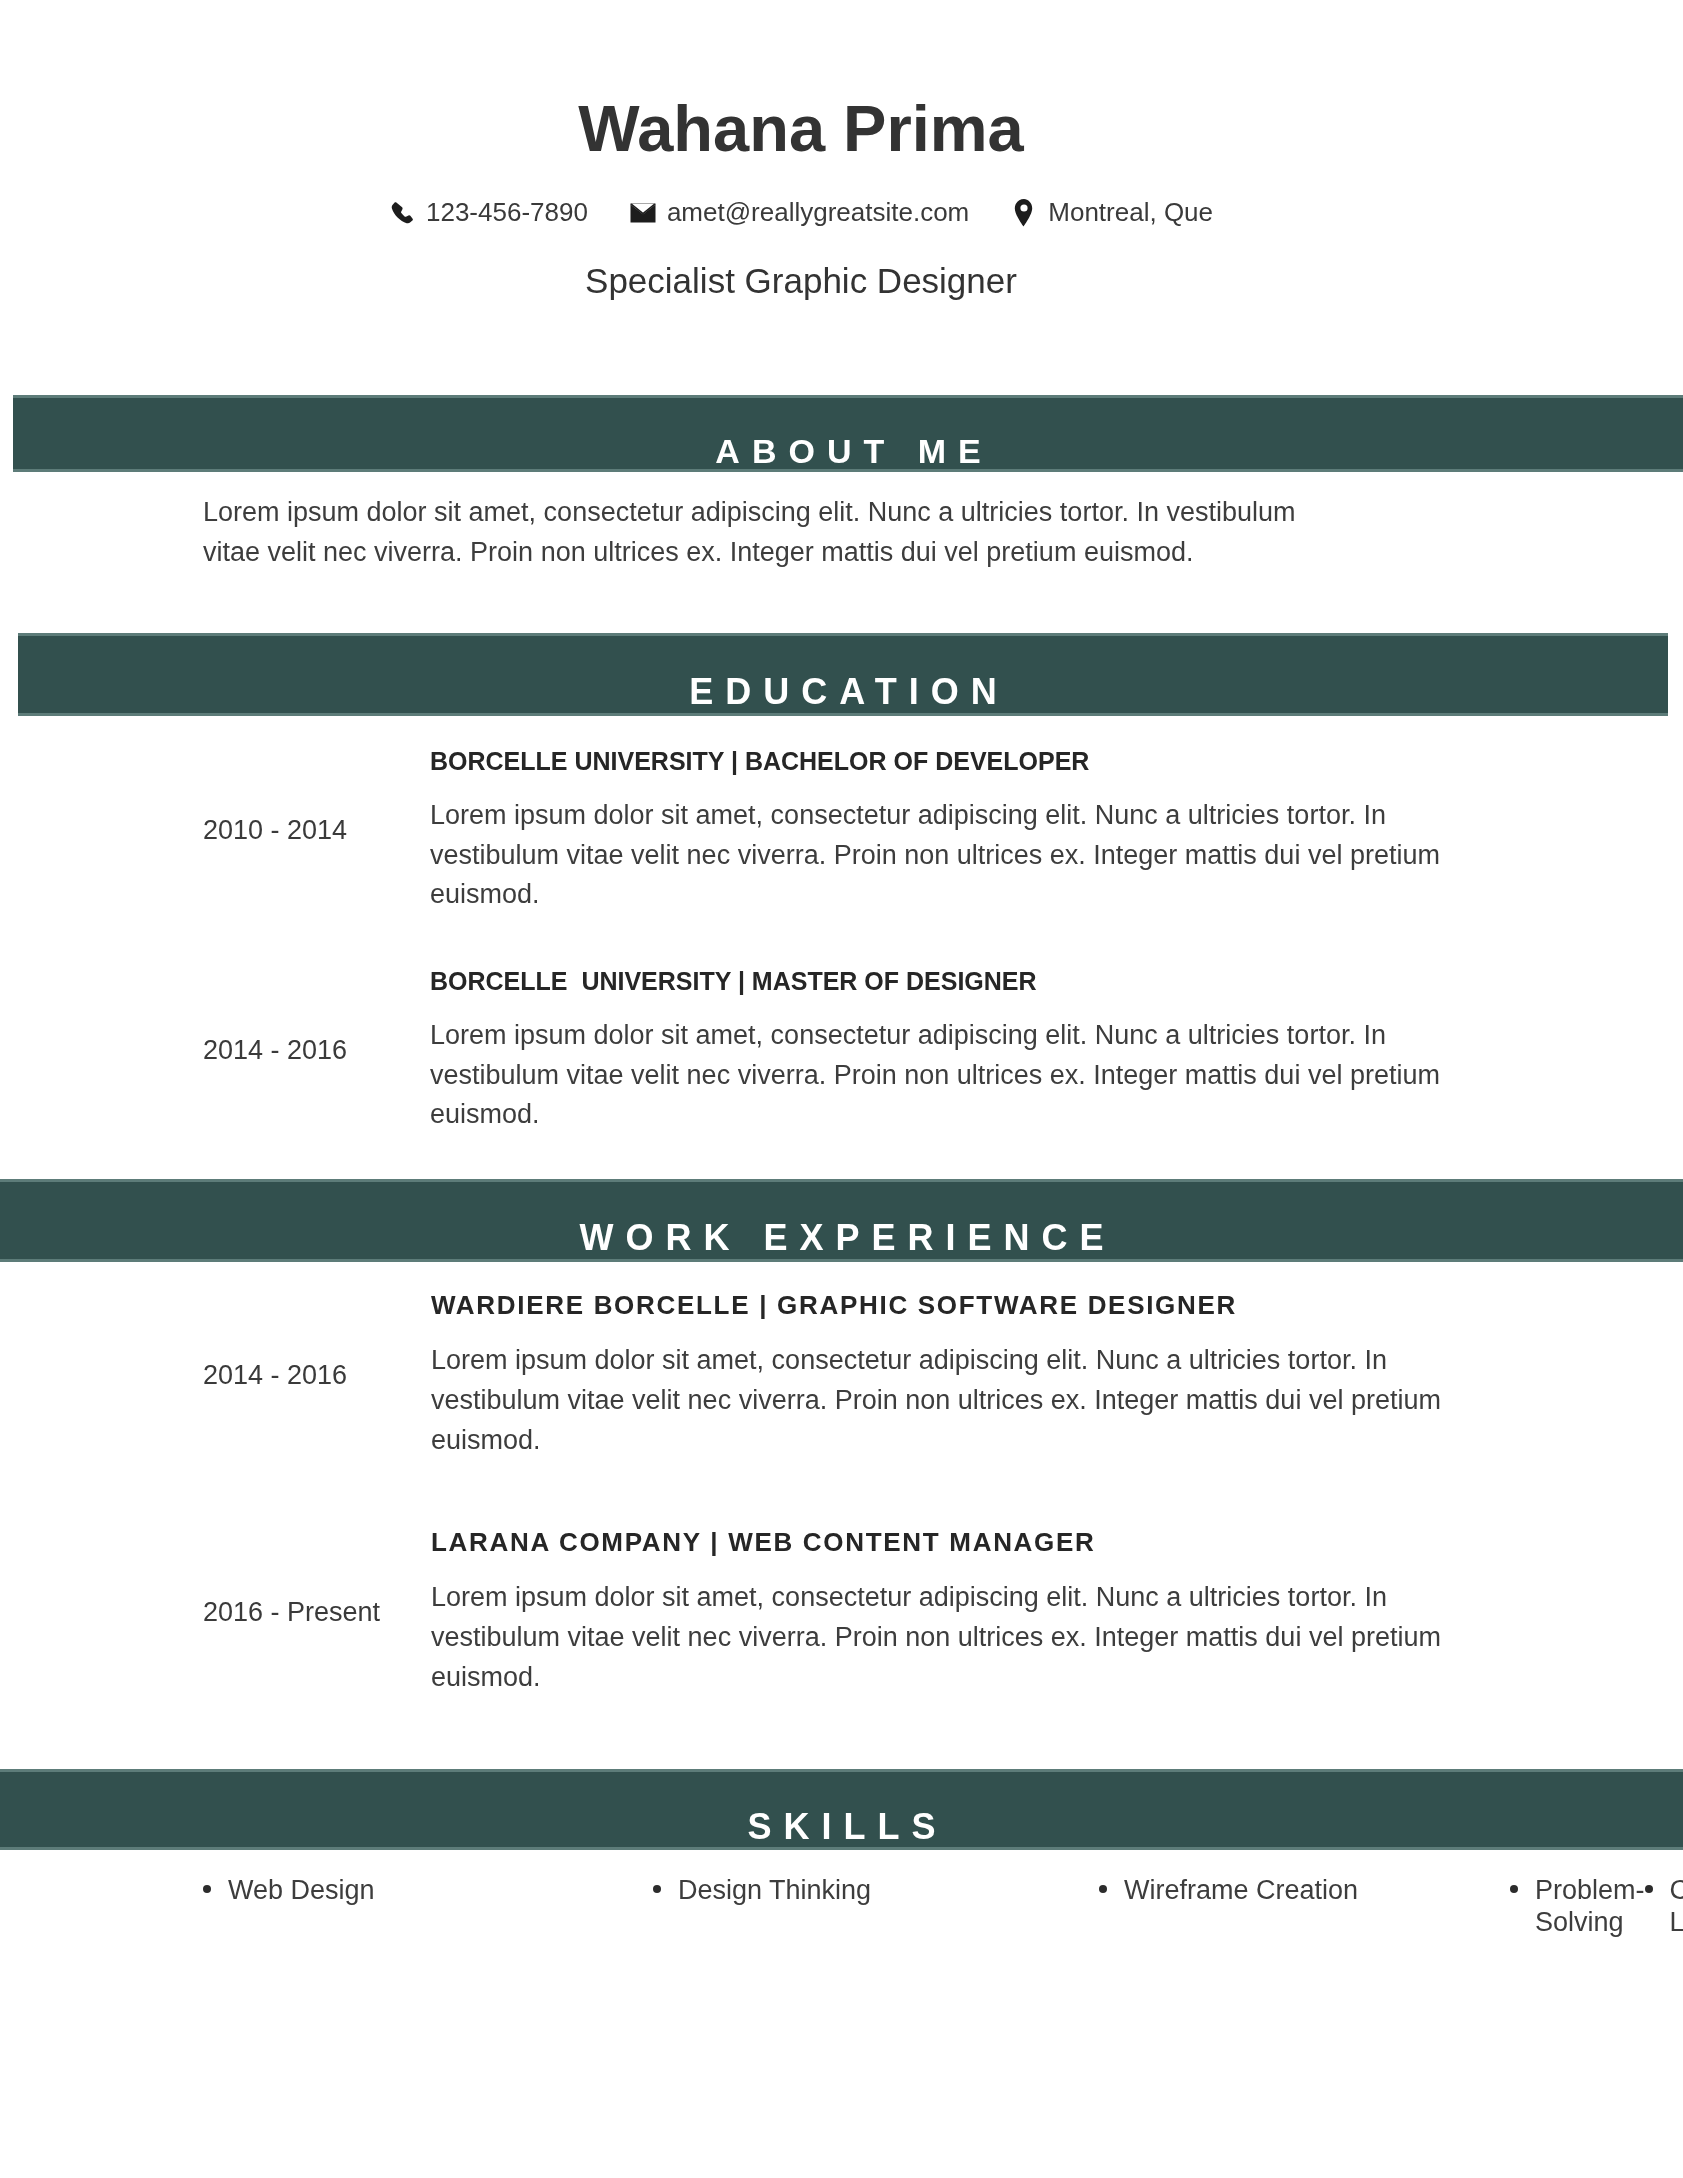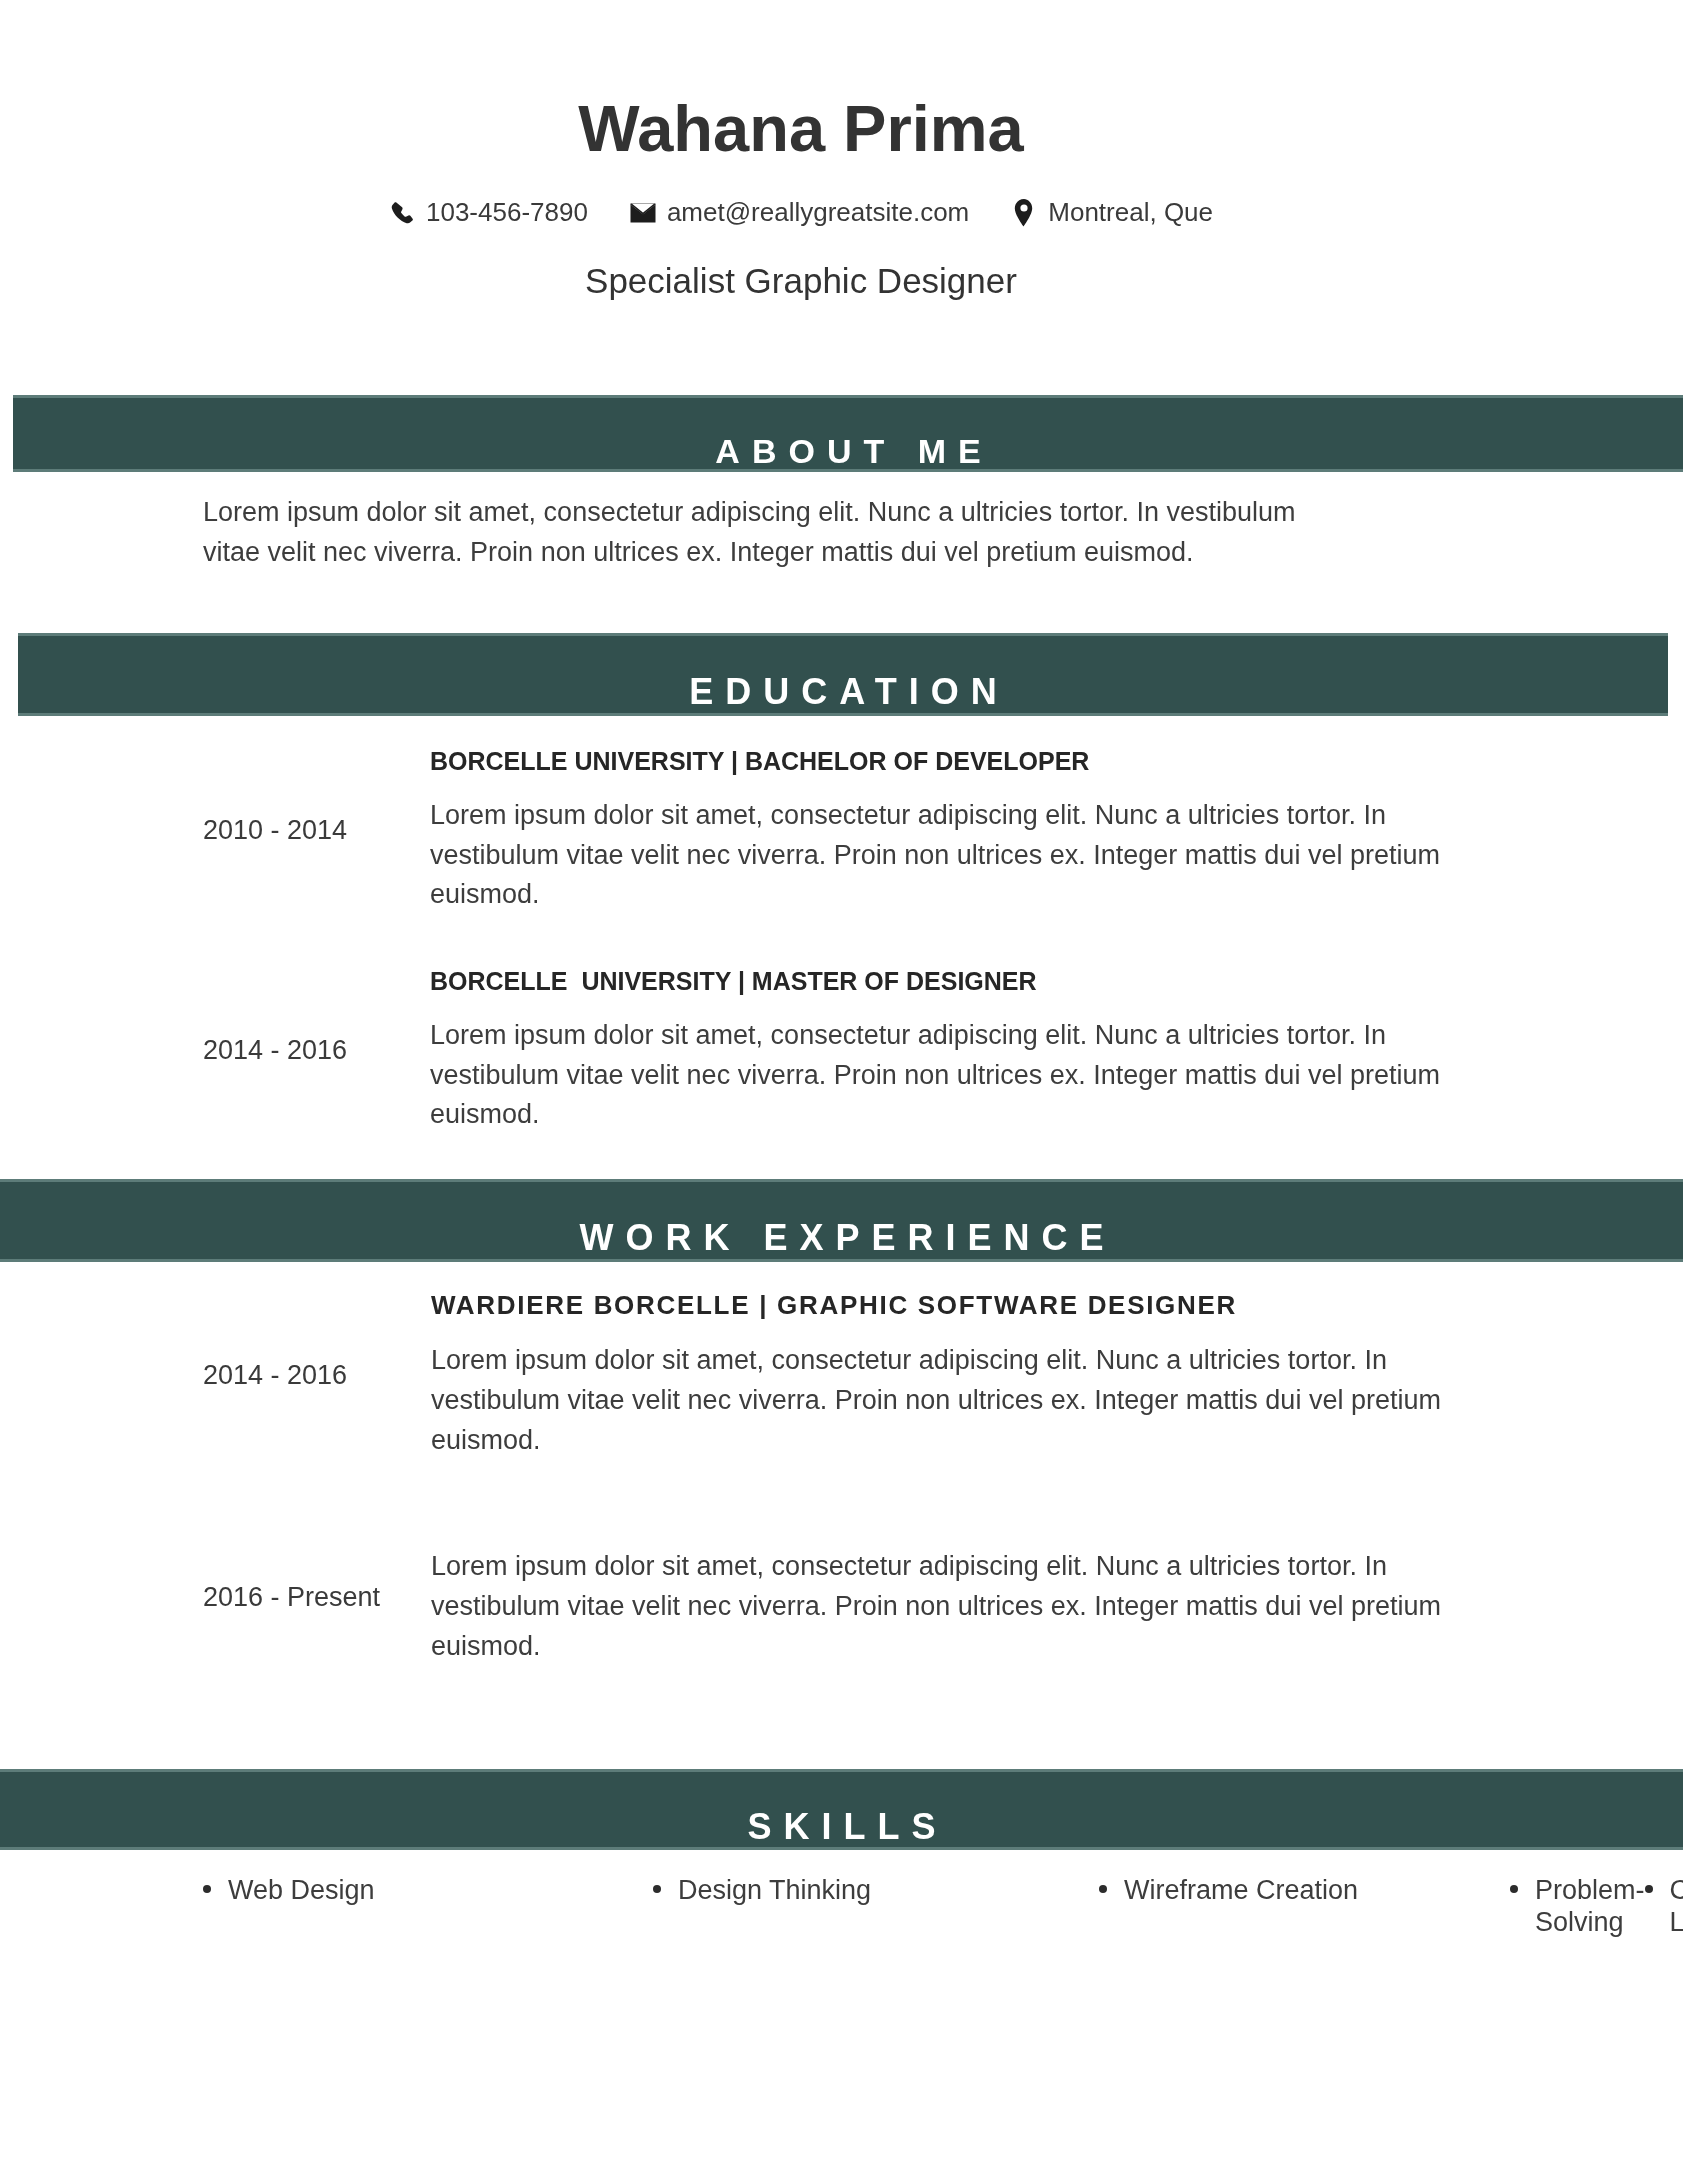--- a/index.html
+++ b/index.html
@@ -221,21 +221,21 @@
     <div class="full-name">Wahana Prima</div>
 
     <div class="contact-row">
 
       <div class="contact-item">
         <span class="ico">
           <svg viewBox="0 0 24 24" width="26" height="26" aria-hidden="true">
             <path fill="#1d1d1d" d="M6.8 2.3c-.5-.4-1.3-.3-1.8.2L3.4 4.4C2.6 5.3 2.3 6.6 2.7 7.8c1 3.1 2.8 6 5.2 8.4 2.4 2.4 5.3 4.2 8.4 5.2 1.2.4 2.5.1 3.4-.8l1.9-1.6c.5-.5.6-1.3.2-1.8l-2.1-2.7c-.4-.5-1.1-.6-1.7-.3l-2.4 1.2c-.4.2-.9.1-1.2-.2-1.1-1-2.1-2-3-3.1-.3-.3-.4-.8-.2-1.2l1.2-2.4c.3-.6.2-1.3-.3-1.7L6.8 2.3z"></path>
           </svg>
         </span>
-        <span>103-456-7890</span>
+        <span>123-456-7890</span>
       </div>
 
       <div class="contact-item">
         <span class="ico">
           <svg viewBox="0 0 26 20" width="28" height="22" aria-hidden="true">
             <rect x="0.5" y="0.5" width="25" height="19" fill="#1d1d1d"></rect>
             <path d="M1.5 2.2 L13 11.2 L24.5 2.2 L24.5 0.8 L1.5 0.8 Z" fill="#ffffff"></path>
             <path d="M1.2 1.2 L13 10.6 L24.8 1.2" fill="none" stroke="#1d1d1d" stroke-width="1.6"></path>
           </svg>
         </span>
@@ -291,20 +291,21 @@
     <div class="entry">
       <div class="entry-date">2014 - 2016</div>
       <div class="entry-main">
         <div class="entry-heading">WARDIERE BORCELLE | GRAPHIC SOFTWARE DESIGNER</div>
         <div class="entry-desc">Lorem ipsum dolor sit amet, consectetur adipiscing elit. Nunc a ultricies tortor. In vestibulum vitae velit nec viverra. Proin non ultrices ex. Integer mattis dui vel pretium euismod.</div>
       </div>
     </div>
     <div class="entry">
       <div class="entry-date">2016 - Present</div>
       <div class="entry-main">
+        <div class="entry-heading">LARANA COMPANY | WEB CONTENT MANAGER</div>
         <div class="entry-desc">Lorem ipsum dolor sit amet, consectetur adipiscing elit. Nunc a ultricies tortor. In vestibulum vitae velit nec viverra. Proin non ultrices ex. Integer mattis dui vel pretium euismod.</div>
       </div>
     </div>
   </div>
 
   <div class="banner banner-skills">
     <span>SKILLS</span>
   </div>
 
   <div class="skills-grid">

